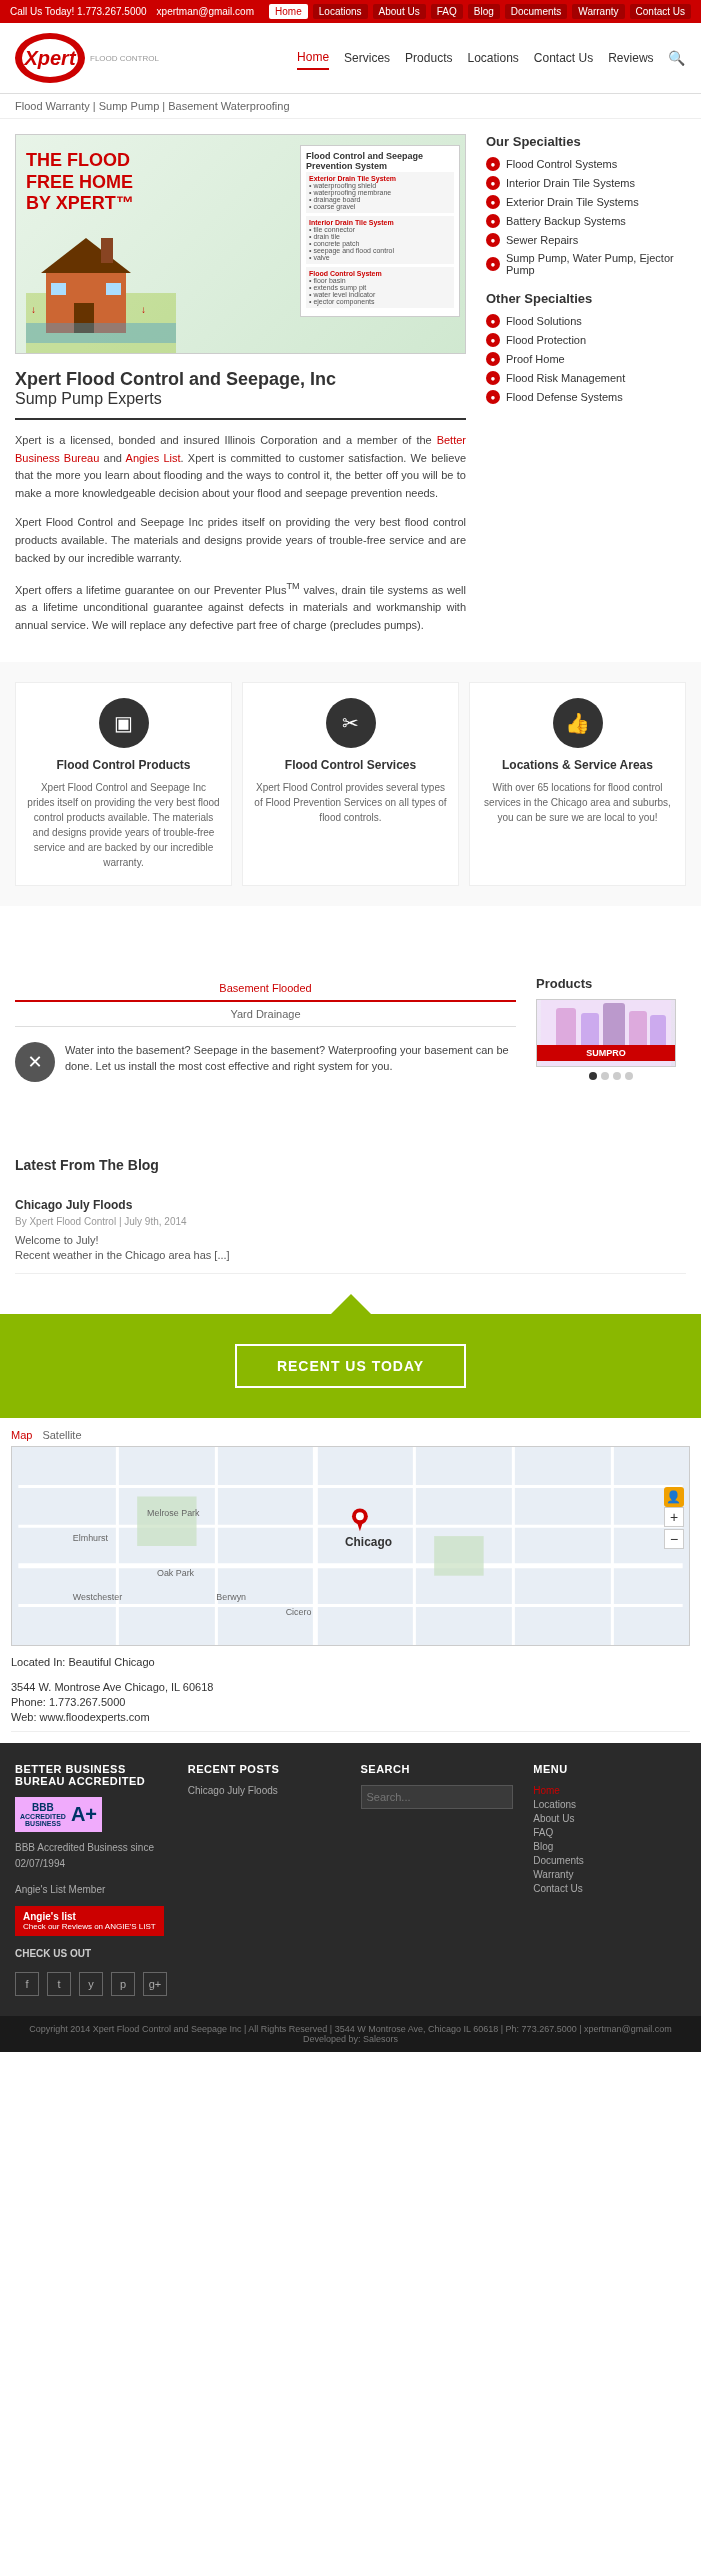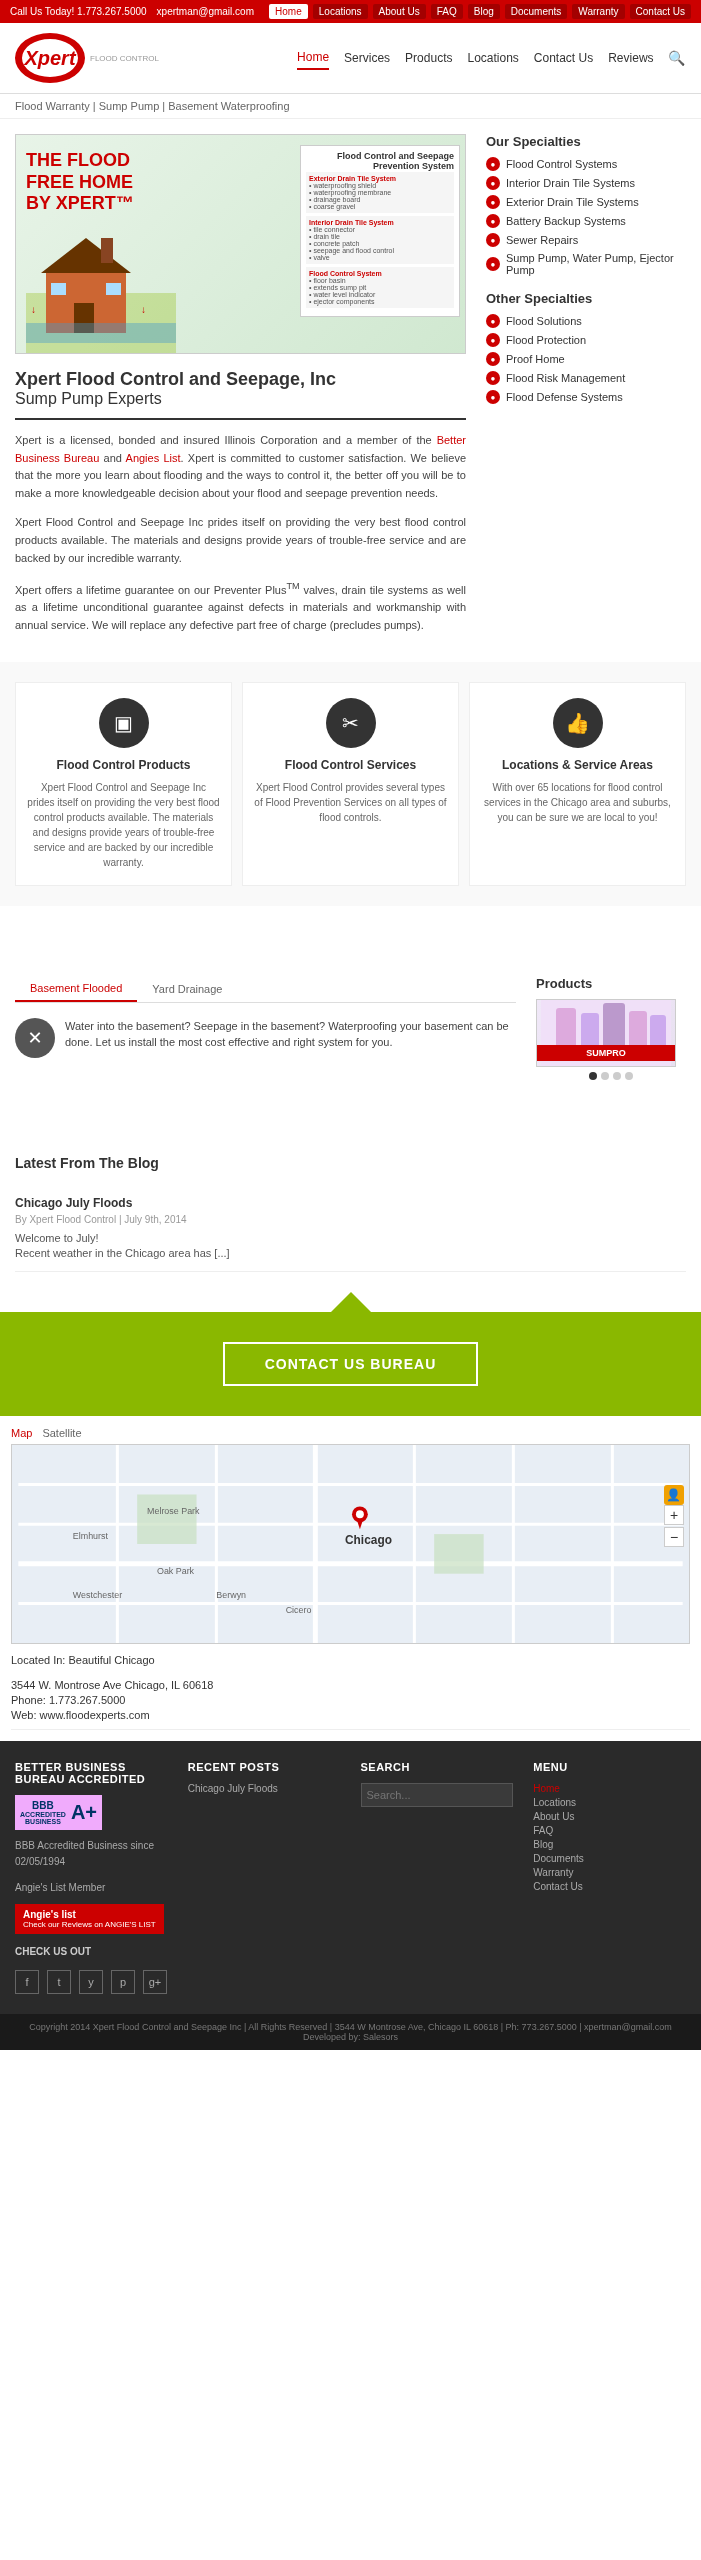--- a/index.html
+++ b/index.html
@@ -133,21 +133,21 @@
       width: 160px;
       background: white;
       border: 1px solid #ccc;
       padding: 5px;
       font-size: 8px;
     }
     .flood-diagram-title {
       font-size: 9px;
       font-weight: bold;
       color: #333;
-      text-align: right;
+      text-align: left;
       margin-bottom: 1px;
     }
     .diagram-section {
       background: #f5f5f5;
       padding: 3px;
       margin-bottom: 3px;
       font-size: 7px;
     }
     .diagram-section-title { font-weight: bold; color: #cc0000; font-size: 7px; }
 
@@ -250,20 +250,21 @@
       padding: 15px;
       display: flex;
       gap: 20px;
     }
     .tabs-left { flex: 1; }
     .tabs-right { width: 150px; }
     .tab-nav {
       display: flex;
       border-bottom: 1px solid #ddd;
       margin-bottom: 15px;
+      flex-direction: column;
     }
     .tab-btn {
       padding: 6px 15px;
       font-size: 11px;
       cursor: pointer;
       border: none;
       background: none;
       color: #666;
     }
     .tab-btn.active {
@@ -771,21 +772,21 @@
     <div class="blog-post-meta">By Xpert Flood Control | July 9th, 2014</div>
     <div class="blog-post-text">Welcome to July!</div>
     <div class="blog-post-text">Recent weather in the Chicago area has [...]</div>
   </div>
 </div>
 
 <div class="spacer"></div>
 
 <div class="cta-section">
   <div class="cta-triangle"></div>
-  <button class="cta-button">CONTACT US BUREAU</button>
+  <button class="cta-button">RECENT US TODAY</button>
 </div>
 
 <div class="map-section">
   <div class="map-tabs">
     <span class="map-tab active">Map</span>
     <span class="map-tab">Satellite</span>
   </div>
   <div class="map-container">
     <div class="map-grid">
       
@@ -843,21 +844,21 @@
     <div class="footer-col-title">BETTER BUSINESS BUREAU ACCREDITED</div>
     <div class="bbb-badge">
       <div class="bbb-inner">
         <div style="text-align:center;">
           <div class="bbb-logo">BBB</div>
           <div style="font-size:7px;color:#003366;font-weight:bold;">ACCREDITED<br>BUSINESS</div>
         </div>
         <div class="bbb-rating">A+</div>
       </div>
     </div>
-    <div class="footer-text">BBB Accredited Business since 02/05/1994</div>
+    <div class="footer-text">BBB Accredited Business since 02/07/1994</div>
     <div class="spacer-sm"></div>
     <div class="footer-text">Angie's List Member</div>
     <div class="angies-badge">
       <div style="font-size:10px;font-weight:bold;">Angie's list</div>
       <div style="font-size:8px;">Check our Reviews on ANGIE'S LIST</div>
     </div>
     <div class="spacer-sm"></div>
     <div class="footer-text" style="font-weight:bold;color:#ccc;margin-bottom:5px;">CHECK US OUT</div>
     <div class="social-icons">
       <div class="social-icon">f</div>

